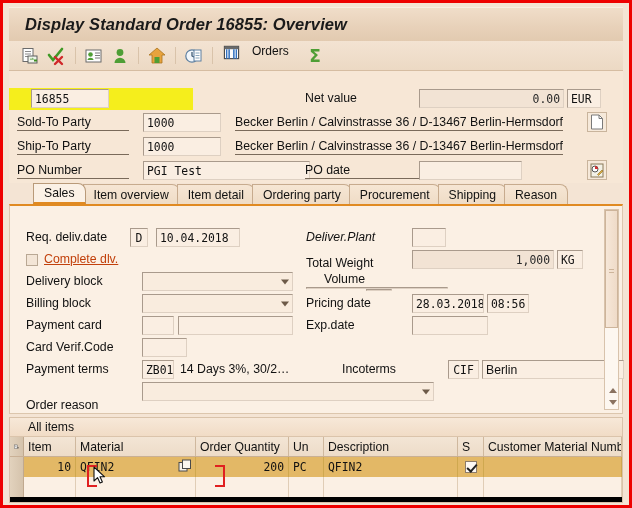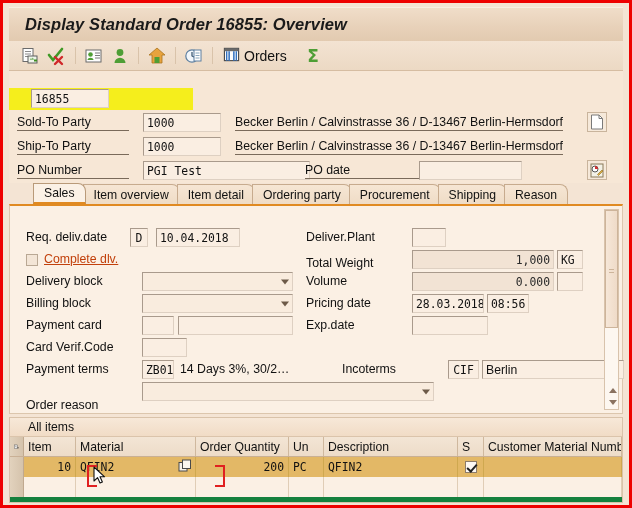--- a/index.html
+++ b/index.html
@@ -55,23 +55,23 @@
     display: flex; align-items: center; justify-content: center;
     cursor: pointer;
     position: relative;
   }
   .tb-sep {
     width: 1px; height: 17px;
     background: #d9c3aa;
     margin: 0 4px;
   }
   .tb-labelbtn {
-    display: flex; align-items: center; gap: 4px;
+    display: flex; align-items: flex-start; gap: 12px;
     height: 24px; padding: 0 4px; cursor: pointer;
-    font-size: 14px; color: #111;
+    font-size: 12px; color: #111;
   }
 
   
   .hdr {
     position: absolute;
     left: 6px; top: 68px; right: 6px;
     height: 112px;
     background: #f7e7d6;
   }
   .hdr-yellow {
@@ -222,21 +222,21 @@
     width: 4px; height: 8px;
     border: solid #222; border-width: 0 2px 2px 0;
     transform: rotate(42deg);
   }
   .grayed { color: #c2410c; text-decoration: underline; }
 
   
   .allitems {
     position: absolute;
     left: 6px; top: 414px; right: 6px; bottom: 2px;
-    background: #15803d;
+    background: #000000;
     border: 1px solid #d9c2a9;
   }
   .ai-head {
     height: 19px;
     background: linear-gradient(to bottom,#f7e8d8,#f1dcc6);
     border-bottom: 1px solid #dbc4ab;
     display: flex; align-items: center;
     padding-left: 18px;
     font-size: 12.2px; color: #111;
   }
@@ -369,20 +369,25 @@
       </svg>
     </div>
   </div>
 
   <div class="hdr">
     <div class="hdr-yellow"></div>
 
     <div class="fieldrow" style="left:8px; top:18px;">
       <div class="finput" style="width:78px; margin-left:14px;">16855</div>
     </div>
+    <div class="fieldrow" style="left:296px; top:18px;">
+      <span class="flabel" style="width:114px;">Net value</span>
+      <div class="finput num disabled" style="width:145px;">0.00</div>
+      <div class="finput" style="width:34px; margin-left:3px; justify-content:flex-start;">EUR</div>
+    </div>
 
     <div class="fieldrow" style="left:8px; top:42px;">
       <span class="flabel ul" style="width:112px;">Sold-To Party</span>
       <div class="finput" style="width:78px; margin-left:14px;">1000</div>
       <span class="link-text" style="margin-left:14px;">Becker Berlin / Calvinstrasse 36 / D-13467 Berlin-Hermsdorf</span>
     </div>
     <div class="icon-btn-sq" style="position:absolute; left:578px; top:41px;">
       <svg width="14" height="16" viewBox="0 0 14 16">
         <path d="M1.5 1 H9 L12.5 4.5 V15 H1.5 Z" fill="#ffffff" stroke="#7a7a7a" stroke-width="1"></path>
         <path d="M9 1 V4.5 H12.5" fill="none" stroke="#7a7a7a" stroke-width="1"></path>
@@ -483,31 +488,31 @@
       </div>
 
       <div class="fieldrow" style="left:16px; top:176px;">
         <span class="flabel" style="width:104px;margin-top:28px;">Order reason</span>
         <div class="combo" style="width:292px; margin-left:12px;">
           <span class="sel-arrow"></span>
         </div>
       </div>
 
       <div class="fieldrow" style="left:296px; top:22px;">
-        <span class="flabel" style="width:106px;">Deliver.Plant</span>
+        <span class="flabel" style="width:106px;font-style:italic;">Deliver.Plant</span>
         <div class="finput" style="width:34px;"></div>
       </div>
 
       <div class="fieldrow" style="left:296px; top:44px;">
         <span class="flabel" style="width:106px;margin-top:8px;">Total Weight</span>
         <div class="finput num disabled" style="width:142px;">1,000</div>
         <div class="finput" style="width:26px; margin-left:3px;">KG</div>
       </div>
 
-      <div class="fieldrow" style="left:296px; top:66px;">
+      <div class="fieldrow" style="left:296px; top:66px;flex-direction:column;">
         <span class="flabel" style="width:106px;">Volume</span>
         <div class="finput num disabled" style="width:142px;">0.000</div>
         <div class="finput" style="width:26px; margin-left:3px;"></div>
       </div>
 
       <div class="fieldrow" style="left:296px; top:88px;">
         <span class="flabel" style="width:106px;">Pricing date</span>
         <div class="finput" style="width:72px;">28.03.2018</div>
         <div class="finput" style="width:42px; margin-left:3px;">08:56</div>
       </div>

